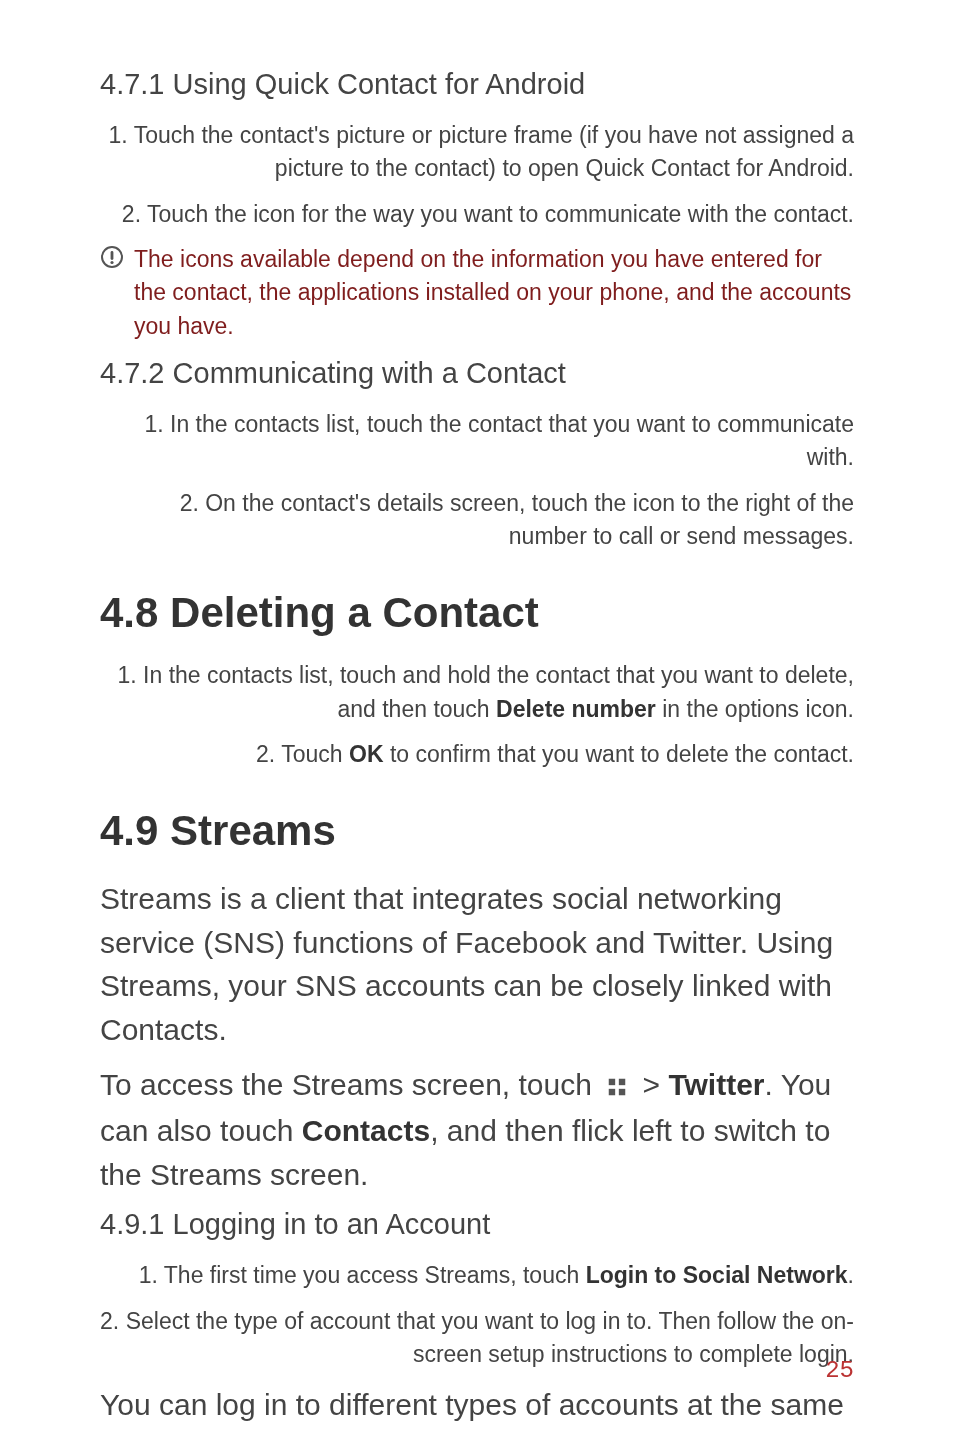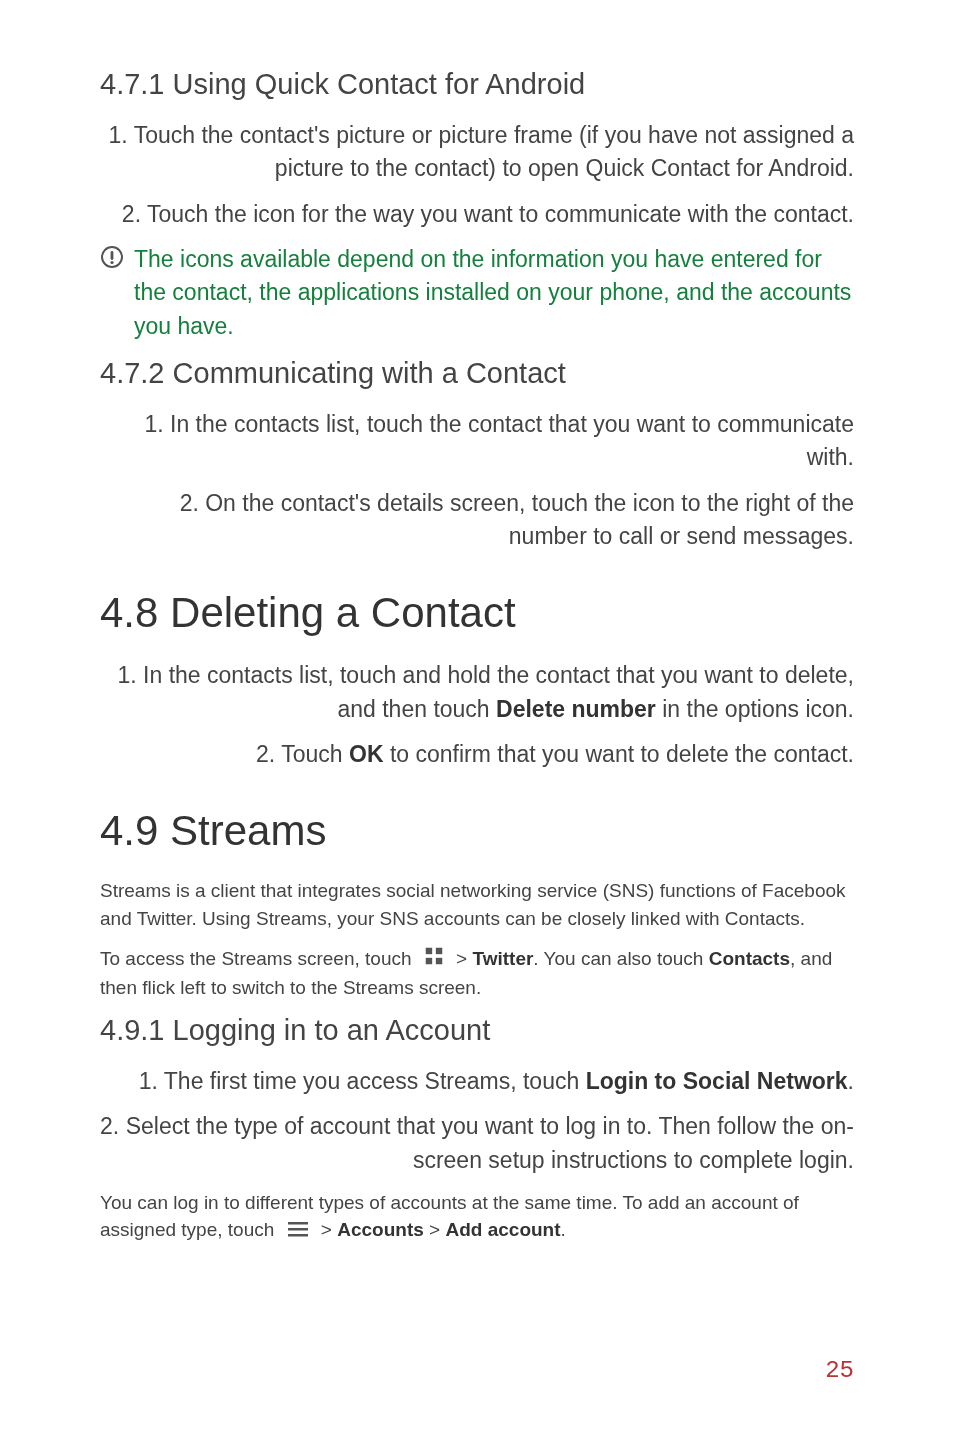--- a/index.html
+++ b/index.html
@@ -18,36 +18,36 @@
     }
     .h3 {
       font-size: 29px;
       font-weight: normal;
       color: #444444;
       margin-bottom: 18px;
       margin-top: 8px;
     }
     .h2 {
       font-size: 42px;
-      font-weight: normal;
+      font-weight: bold;
       color: #333333;
       margin-top: 36px;
       margin-bottom: 22px;
     }
     .list-item {
       font-size: 23px;
       line-height: 1.45;
       color: #444444;
       margin-bottom: 12px;
       padding-left: 28px;
       text-indent: -28px;
       text-align: right;
     }
     .para {
-      font-size: 19px;
+      font-size: 30px;
       line-height: 1.45;
       color: #444444;
       margin-bottom: 12px;
     }
     .bold {
       font-weight: bold;
       color: #333333;
     }
     .note-row {
       display: flex;
@@ -56,21 +56,21 @@
       margin-top: 8px;
     }
     .note-icon {
       flex-shrink: 0;
       margin-right: 10px;
       margin-top: 2px;
     }
     .note-text {
       font-size: 23px;
       line-height: 1.45;
-      color: #15803d;
+      color: #7f1d1d;
     }
     .inline-icon {
       display: inline-block;
       vertical-align: middle;
       margin: 0 6px;
     }
     .page-number {
       position: absolute;
       bottom: 45px;
       right: 100px;

